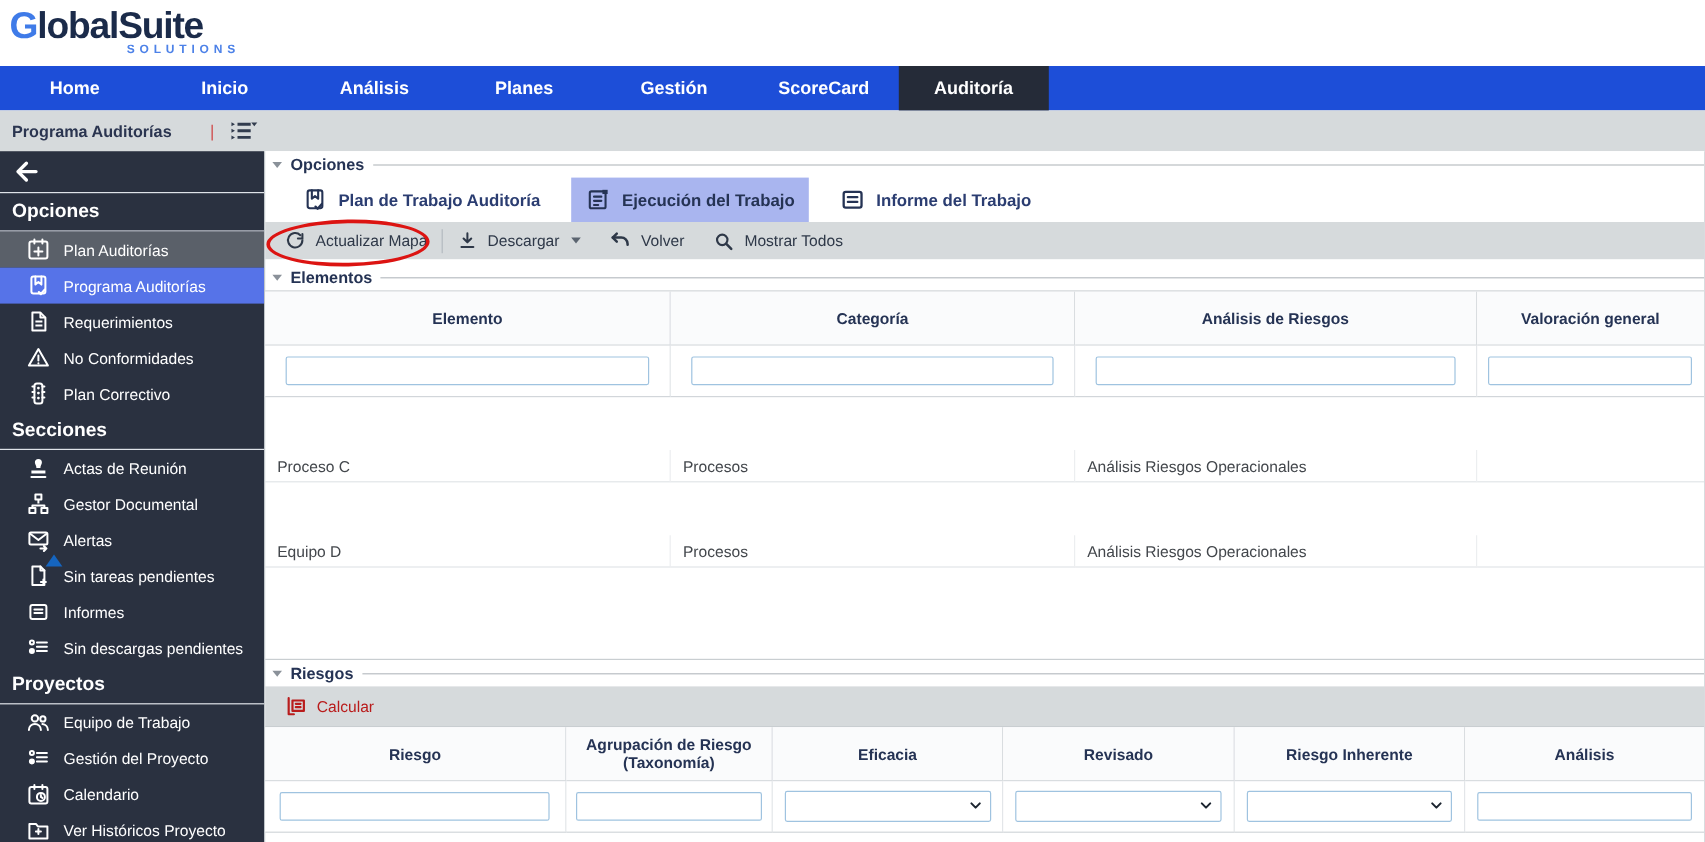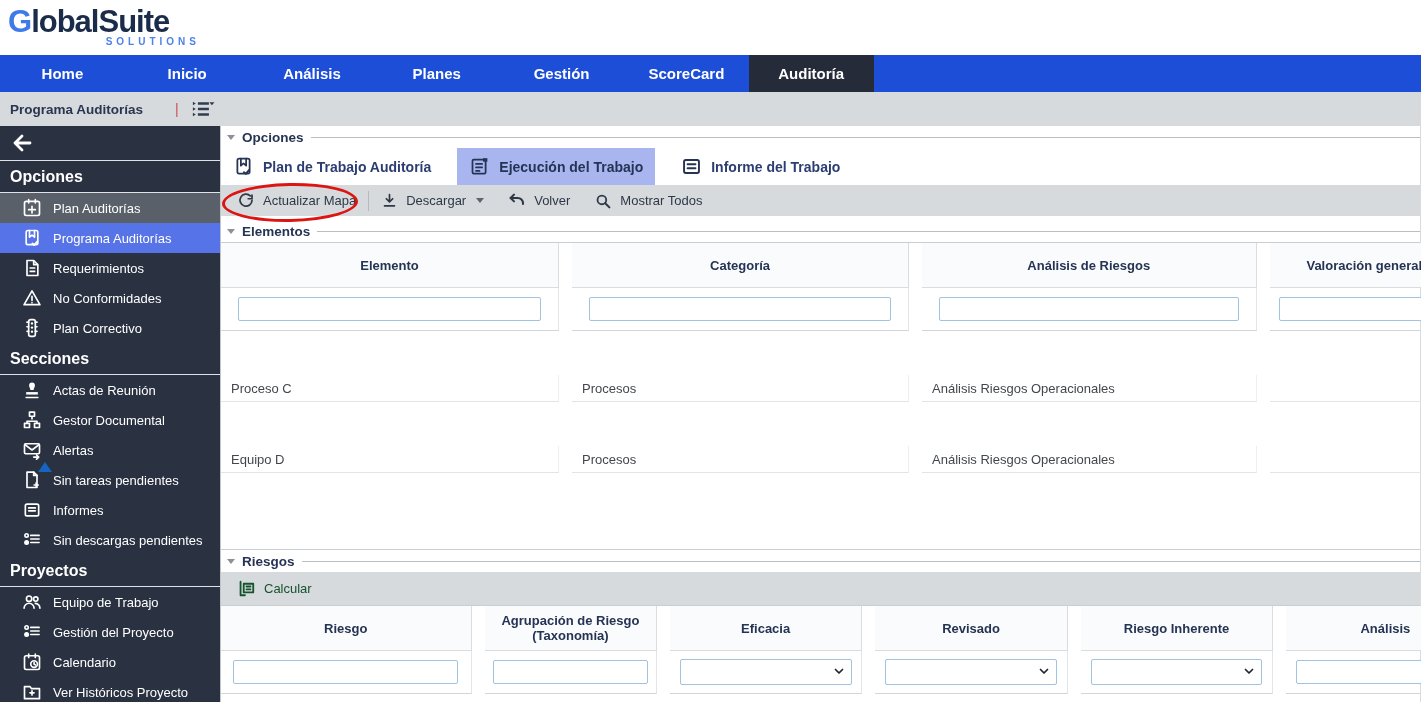--- a/index.html
+++ b/index.html
@@ -47,49 +47,49 @@
   
   .content { flex:1; background:#fff; border-left:1px solid #bfc5c9; border-right:1px solid #d8dcdf;
              position:relative; display:flex; flex-direction:column; }
   .legend { height:22px; display:flex; align-items:center; padding-left:6px; }
   .legend .tri { width:0; height:0; border-left:4.5px solid transparent; border-right:4.5px solid transparent;
                  border-top:5.5px solid #8a9199; margin-right:7px; cursor:pointer; }
   .legend .ttl { font-size:13.5px; font-weight:700; color:#253354; }
   .legend .line { flex:1; border-top:1px solid #b9bec2; margin-left:7px; }
 
   
-  .tabs { height:37px; display:flex; align-items:stretch; gap:14px; padding-left:0; }
+  .tabs { height:37px; display:flex; align-items:stretch; gap:14px; padding-left:19px; }
   .tab { display:flex; align-items:center; gap:9px; padding:0 12px; font-size:14px; font-weight:700;
          color:#2b3d71; cursor:pointer; }
   .tab.sel { background:#a9b5ef; color:#253354; }
   .tab svg { color:#253354; }
 
   
   .toolbar { height:31px; background:#d6dadc; display:flex; align-items:center; padding-left:4px; }
   .tbtn { display:flex; align-items:center; gap:8px; padding:0 12px; height:100%;
           font-size:13px; color:#2e3848; cursor:pointer; }
-  .tbtn.disabled { color:#14532d; cursor:default; }
+  .tbtn.disabled { color:#b91c1c; cursor:default; }
   .tb-sep { width:1px; height:20px; background:#b4bac0; }
   .dd-caret { width:0; height:0; border-left:4.5px solid transparent; border-right:4.5px solid transparent;
               border-top:5.5px solid #5b6470; margin-left:2px; }
 
   
   .annot { position:absolute; left:1px; top:57px; width:136px; height:39px;
            border:3px solid #dc1412; border-radius:50%; transform:rotate(-1deg);
            pointer-events:none; }
 
   
   .grp-opciones  { height:90px; }
   .grp-elementos { height:330px; margin-top:4px; border-bottom:1px solid #c9ced1;
                    display:flex; flex-direction:column; }
   .grp-riesgos   { height:152px; }
 
   
   .tbl { width:100%; border-top:1px solid #c9ced1; }
-  .trow { display:grid;gap:13px; }
+  .trow { display:grid; }
   .cols-el { grid-template-columns:28.2% 28.1% 27.9% 15.8%; }
   .cols-ri { grid-template-columns:20.9% 14.4% 16% 16.1% 16% 16.6%; }
   .th { background:#fafbfc; display:flex; align-items:center; justify-content:center; text-align:center;
         font-size:13px; font-weight:700; color:#253354; border-right:1px solid #d9dde0;
         border-bottom:1px solid #d9dde0; padding:4px 10px; }
   .th:last-child { border-right:none; }
   .hrow-el .th { height:45px; }
   .hrow-ri .th { height:45px; }
   .frow { background:#fff; }
   .fcell { display:flex; align-items:center; justify-content:center; border-right:1px solid #e3e6e9;

